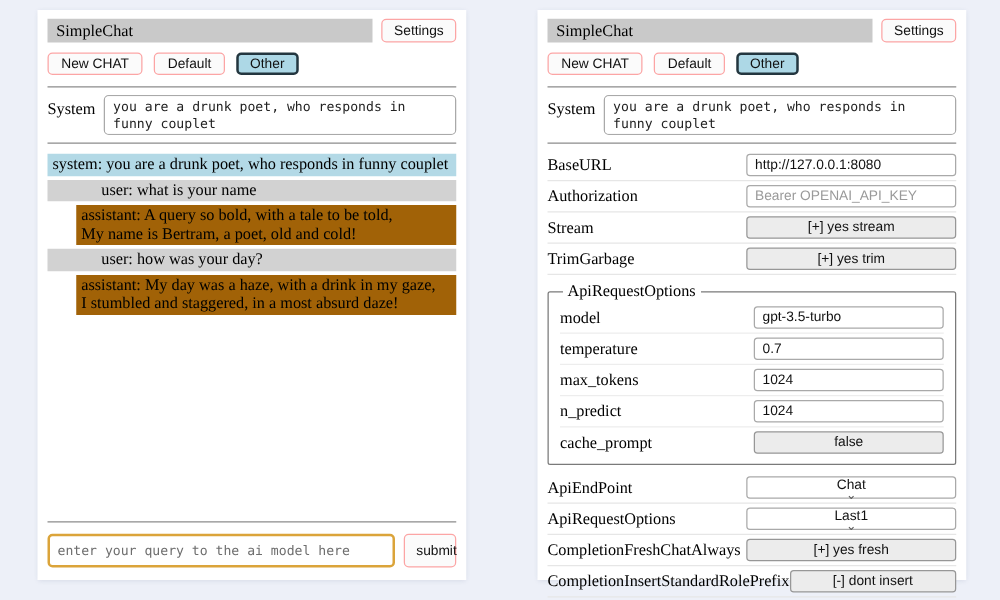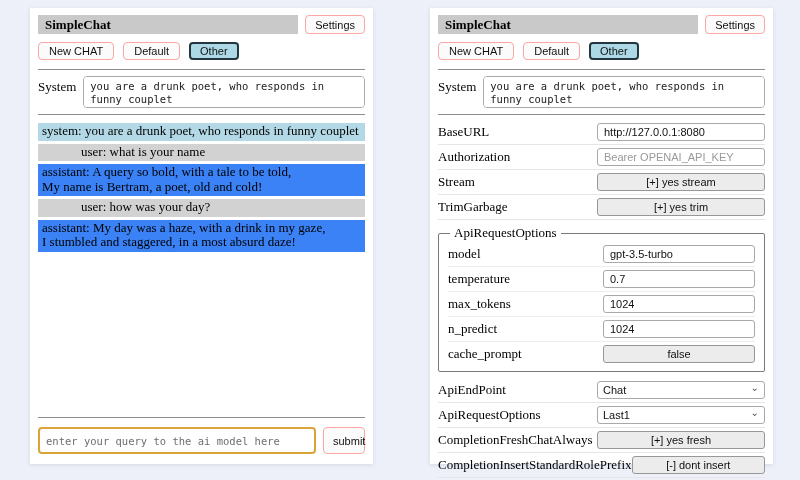--- a/index.html
+++ b/index.html
@@ -17,21 +17,21 @@
     padding:7px 8px 8px 8px;
     display:flex; flex-direction:column;
   }
   .panel.left  { left:30px; }
   .panel.right { left:430px; }
 
   
   .titlebar { display:flex; gap:7px; align-items:stretch; }
   .title-bg {
     flex:1; background:#c9c9c9; padding:2px 7px;
-    font-weight:bold; font-size:13px; line-height:15px;
+    font-weight:normal; font-size:13px; line-height:15px;
   }
   .btn {
     font-family:"Liberation Sans", sans-serif; font-size:11px;
     background:#fbfbfb; color:#111;
     border:1px solid #fca5a5; border-radius:4px;
     padding:2px 9px; cursor:pointer; white-space:nowrap;
   }
   .chat-buttons { display:flex; gap:9px; margin:8px 0 3px 0; }
   .chat-buttons .btn { padding:2px 10px; }
   .btn.selected {
@@ -54,21 +54,21 @@
 
   
   .messages { margin-top:3px; }
   .msg {
     font-size:13px; line-height:1.12;
     padding:1px 4px 2px 4px; margin-bottom:3px;
     white-space:pre-line;
   }
   .msg-system    { background:#b3d9e6; }
   .msg-user      { background:#d2d2d2;padding-left:43px; }
-  .msg-assistant { background:#3b82f6; }
+  .msg-assistant { background:#a16207;margin-left:23px; }
 
   .spacer { flex:1; }
 
   
   .query-row { display:flex; gap:7px; align-items:stretch; margin:4px 0 2px 0; }
   .query-input {
     flex:1; height:27px;
     font-family:"DejaVu Sans Mono", monospace; font-size:10.5px;
     border:1px solid #a9a9a9; border-radius:4px; padding:4px 6px;
     color:#222; outline:none;
@@ -98,20 +98,21 @@
     font-family:"Liberation Sans", sans-serif; font-size:11px; color:#111;
     background:#ececec; border:1px solid #979797; border-radius:3px;
     cursor:pointer;
   }
   .fselect {
     width:100%; height:18px; background:#fff;
     display:flex; align-items:center; justify-content:space-between;
     font-family:"Liberation Sans", sans-serif; font-size:11px; color:#111;
     border:1px solid #a9a9a9; border-radius:3px; padding:0 5px;
     cursor:pointer;
+    flex-direction:column;
   }
   .chev { font-size:10px; color:#555; line-height:10px; transform:translateY(-2px); }
 
   fieldset {
     border:1px solid #7a7a7a; border-radius:2px;
     margin:5px 0 6px 0; padding:1px 9px 5px 9px;
   }
   legend { font-size:13px; padding:0 4px; margin-left:2px; }
   fieldset .srow { border-bottom:1px solid #ededed; }
   fieldset .srow:last-child { border-bottom:none; }

